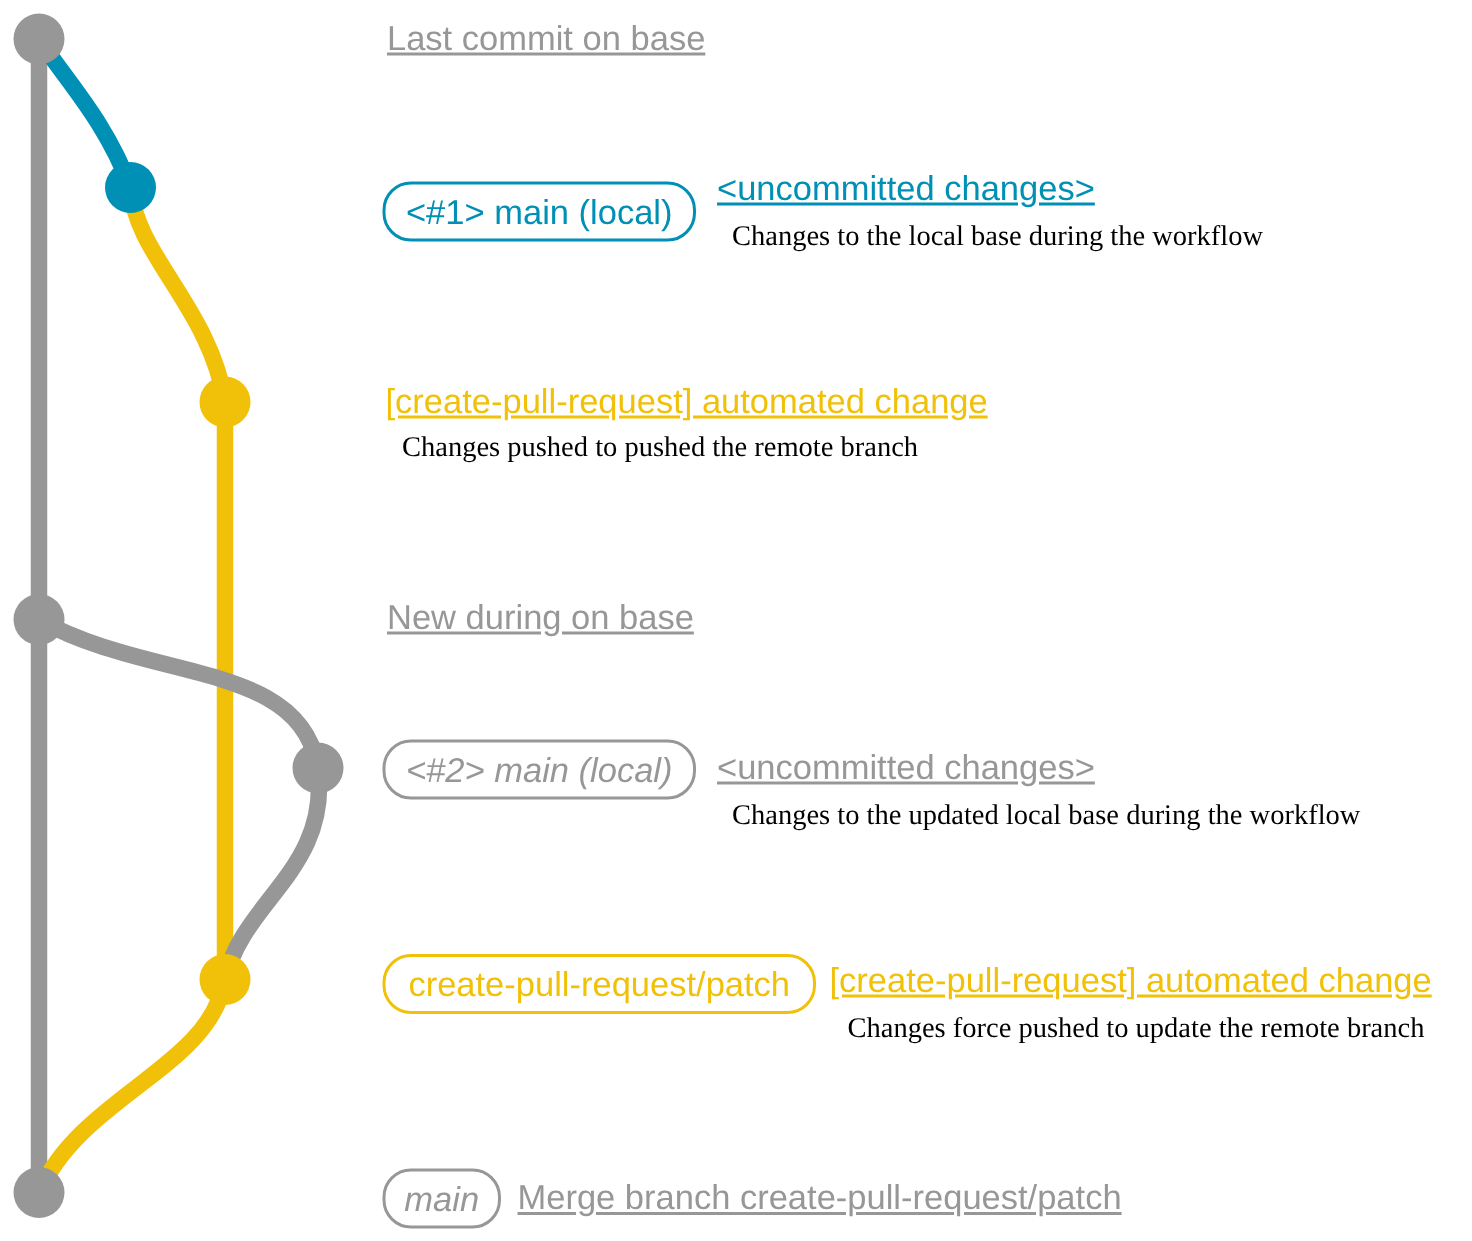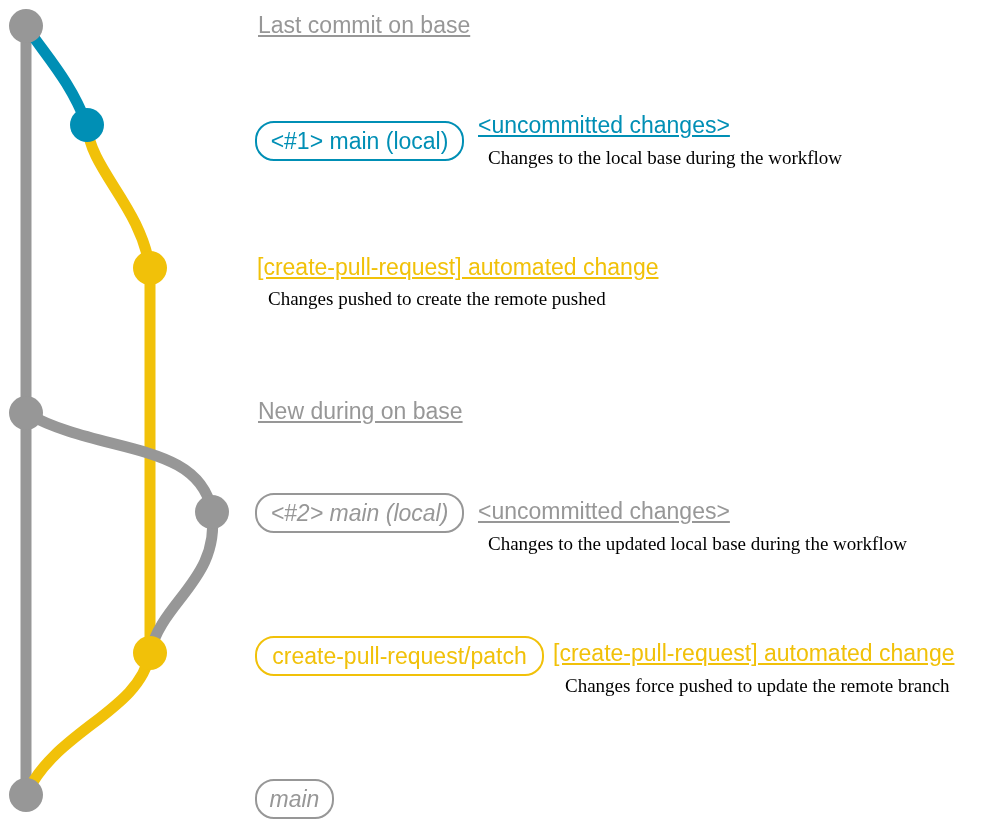--- a/index.html
+++ b/index.html
@@ -85,33 +85,34 @@
 
   <div class="msg gray" style="left:258px;top:13px;">Last commit on base</div>
 
   <div class="badge blue" style="left:255px;top:108px;width:209px;margin-top:13px;">
     <span>&lt;#1&gt; main (local)</span>
   </div>
   <div class="msg blue" style="left:478px;top:113px;">&lt;uncommitted changes&gt;</div>
   <div class="note" style="left:488px;top:147px;">Changes to the local base during the workflow</div>
 
   <div class="msg yellow" style="left:257px;top:255px;">[create-pull-request] automated change</div>
-  <div class="note" style="left:268px;top:288px;">Changes pushed to create the remote pushed</div>
+  <div class="note" style="left:268px;top:288px;">Changes pushed to pushed the remote branch</div>
 
   <div class="msg gray" style="left:258px;top:399px;">New during on base</div>
 
   <div class="badge gray" style="left:255px;top:493px;width:209px;">
     <span>&lt;#2&gt; main (local)</span>
   </div>
   <div class="msg gray" style="left:478px;top:499px;">&lt;uncommitted changes&gt;</div>
   <div class="note" style="left:488px;top:533px;">Changes to the updated local base during the workflow</div>
 
   <div class="badge yellow" style="left:255px;top:636px;width:289px;">
     <span>create-pull-request/patch</span>
   </div>
   <div class="msg yellow" style="left:553px;top:641px;">[create-pull-request] automated change</div>
   <div class="note" style="left:565px;top:675px;">Changes force pushed to update the remote branch</div>
 
   <div class="badge gray" style="left:255px;top:779px;width:79px;text-align:center;">
     <span>main</span>
   </div>
+  <div class="msg gray" style="left:345px;top:786px;">Merge branch create-pull-request/patch</div>
 
 </div>
 
 </body></html>

